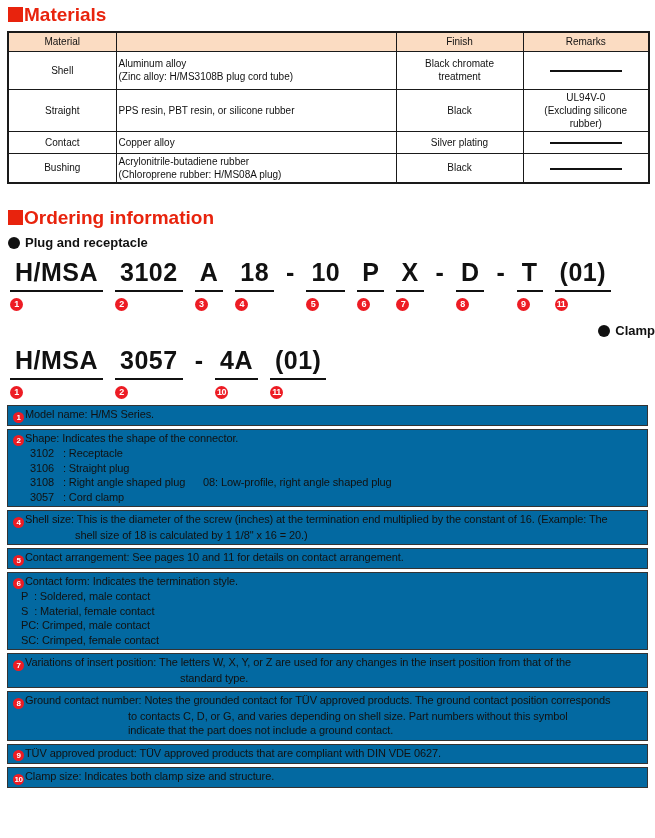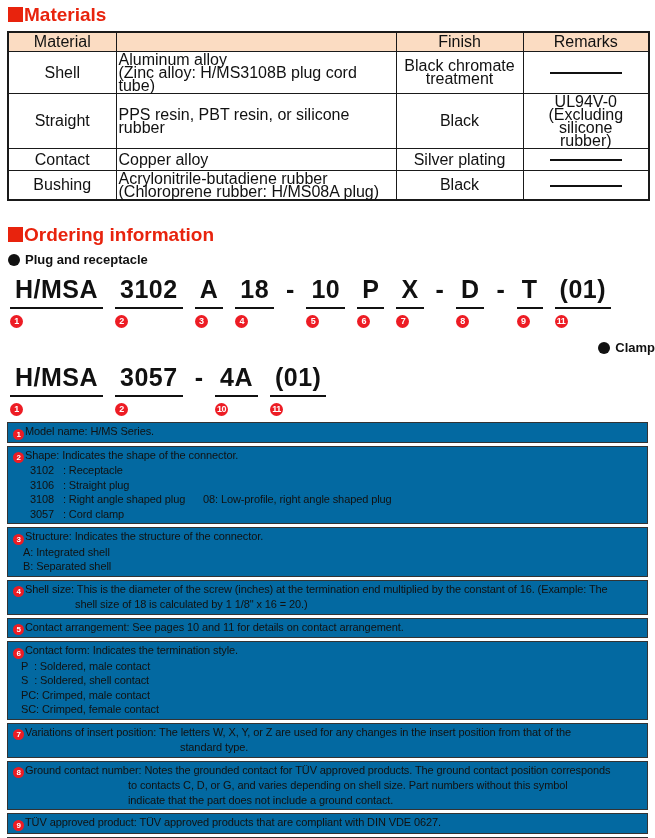--- a/index.html
+++ b/index.html
@@ -20,21 +20,21 @@
   .sec-title{
     display:flex;align-items:center;margin:0 0 0 8px;height:21px;
     font-size:19px;font-weight:bold;color:var(--title-red);
   }
   .sec-title .sq{width:15px;height:15px;background:var(--title-red);margin-right:1px;flex:0 0 auto;}
   .sec-title.ordering{margin-top:23px;}
 
   
   table.materials{
     border-collapse:collapse;table-layout:fixed;width:641px;margin:6px 0 0 7px;
-    font-size:16px;border:2px solid var(--border-dark);
+    font-size:10px;border:2px solid var(--border-dark);
   }
   table.materials col.c1{width:108px;}
   table.materials col.c2{width:280px;}
   table.materials col.c3{width:127px;}
   table.materials col.c4{width:126px;}
   table.materials th, table.materials td{border:1px solid var(--border-dark);padding:1px 2px;line-height:13px;}
   table.materials th{background:var(--table-header-bg);font-weight:normal;height:19px;text-align:center;}
   td.mat,td.fin,td.rem{text-align:center;}
   td.desc{text-align:left;padding-left:8px;}
   tr.r1 td{height:38px;}
@@ -238,39 +238,34 @@
     </div>
 
     <div class="note">
       <div class="nline"><span class="badge nbadge">2</span><span class="ntext">Shape: Indicates the shape of the connector.</span></div>
       <div class="nline opt2"><span class="ntext">3102   : Receptacle</span></div>
       <div class="nline opt2"><span class="ntext">3106   : Straight plug</span></div>
       <div class="nline opt2"><span class="ntext">3108   : Right angle shaped plug      08: Low-profile, right angle shaped plug</span></div>
       <div class="nline opt2"><span class="ntext">3057   : Cord clamp</span></div>
     </div>
 
-    <div class="note">
-      <div class="nline"><span class="badge nbadge">3</span><span class="ntext">Structure: Indicates the structure of the connector.</span></div>
-      <div class="nline opt3"><span class="ntext">A: Integrated shell</span></div>
-      <div class="nline opt3"><span class="ntext">B: Separated shell</span></div>
-    </div>
 
     <div class="note">
       <div class="nline"><span class="badge nbadge">4</span><span class="ntext">Shell size: This is the diameter of the screw (inches) at the termination end multiplied by the constant of 16. (Example: The</span></div>
       <div class="nline cont4"><span class="ntext">shell size of 18 is calculated by 1 1/8" x 16 = 20.)</span></div>
     </div>
 
     <div class="note">
       <div class="nline"><span class="badge nbadge">5</span><span class="ntext">Contact arrangement: See pages 10 and 11 for details on contact arrangement.</span></div>
     </div>
 
     <div class="note">
       <div class="nline"><span class="badge nbadge">6</span><span class="ntext">Contact form: Indicates the termination style.</span></div>
       <div class="nline opt6"><span class="ntext">P  : Soldered, male contact</span></div>
-      <div class="nline opt6"><span class="ntext">S  : Soldered, shell contact</span></div>
+      <div class="nline opt6"><span class="ntext">S  : Material, female contact</span></div>
       <div class="nline opt6"><span class="ntext">PC: Crimped, male contact</span></div>
       <div class="nline opt6"><span class="ntext">SC: Crimped, female contact</span></div>
     </div>
 
     <div class="note">
       <div class="nline"><span class="badge nbadge">7</span><span class="ntext">Variations of insert position: The letters W, X, Y, or Z are used for any changes in the insert position from that of the</span></div>
       <div class="nline cont7"><span class="ntext">standard type.</span></div>
     </div>
 
     <div class="note">

